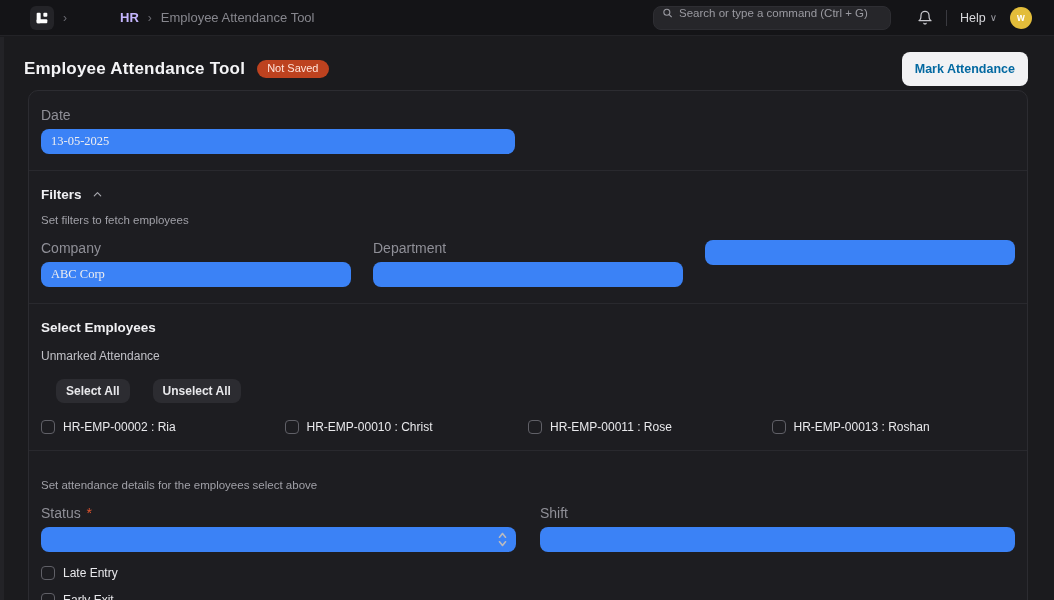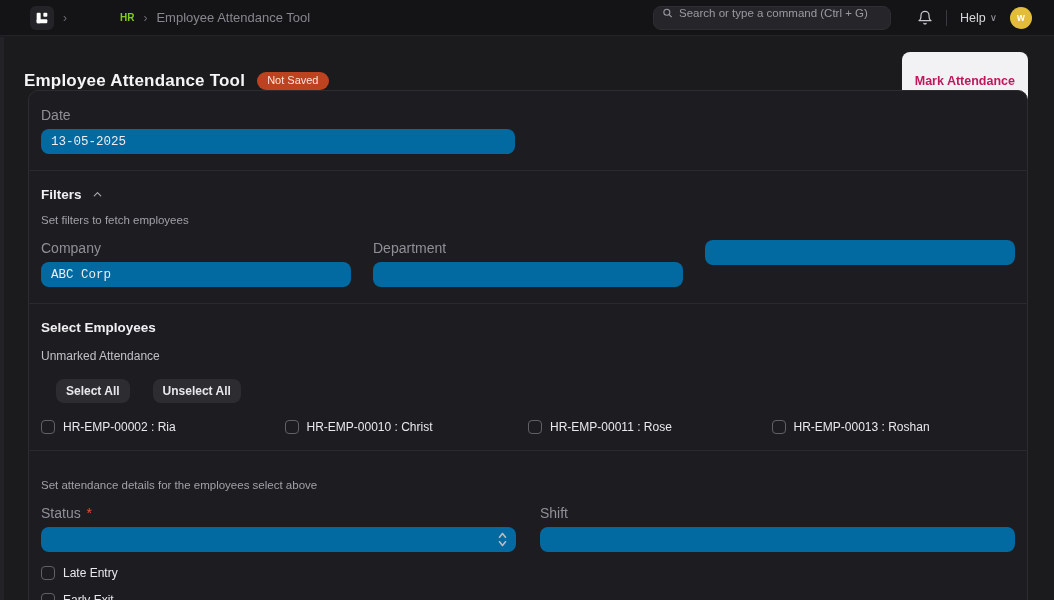--- a/index.html
+++ b/index.html
@@ -17,21 +17,21 @@
     display: flex; align-items: center;
     padding: 0 22px 0 30px;
     border-bottom: 1px solid #232327;
   }
   .logo-box {
     width: 24px; height: 24px; border-radius: 6px;
     background: #242428; display: flex; align-items: center; justify-content: center;
     cursor: pointer; flex: 0 0 auto;
   }
   .crumb-sep { color: #6a6a71; font-size: 12px; margin: 0 9px; }
-  .crumb-hr { color: #84cc16; font-size: 10px; font-weight: 600; cursor: pointer; padding-left: 44px; }
+  .crumb-hr { color: #c4b5fd; font-size: 13px; font-weight: 600; cursor: pointer; padding-left: 44px; }
   .crumb-current { color: #86868d; font-size: 13px; font-weight: 500; cursor: pointer; }
   .nav-spacer { flex: 1; }
   .searchbox {
     width: 238px; height: 24px; background: #26262a;
     border: 1px solid #2e2e33; border-radius: 8px;
     display: flex; align-items: flex-start; padding: 0 8px; gap: 6px;
   }
   .searchbox input {
     background: transparent; border: none; outline: none;
     color: #bcbcc2; font-size: 11.5px; width: 100%;
@@ -52,40 +52,40 @@
     display: flex; align-items: center;
     padding: 16px 26px 12px 24px;
   }
   .page-title { font-size: 17px; font-weight: 700; color: #f4f4f6; letter-spacing: .2px; }
   .badge {
     margin-left: 12px; font-size: 11px; font-weight: 500; color: #ffe3d9;
     padding: 3px 10px 4px; border-radius: 999px; line-height: 1;
   }
   .header-spacer { flex: 1; }
   .btn-primary-light {
-    background: #f2f2f4; color: #be185d;
+    background: #f2f2f4; color: #0369a1;
     font-size: 12.5px; font-weight: 600;
-    border: none; border-radius: 8px; padding: 22px 13px;
+    border: none; border-radius: 8px; padding: 10px 13px;
     cursor: pointer; font-family: "Liberation Sans", sans-serif;
   }
   
   .card {
     position: absolute; left: 28px; top: 90px; width: 1000px; height: 560px;
     background: #1d1d21; border: 1px solid #2c2c31; border-radius: 10px;
     overflow: hidden;
   }
   .section { padding: 16px 12px; border-bottom: 1px solid #29292e; }
   .section:last-child { border-bottom: none; }
   .field-label { font-size: 14px; color: #8f8f97; margin-bottom: 6px; display: block; }
   .req { color: #e0542e; margin-left: 2px; }
   .input {
-    height: 25px; width: 100%; background: #0369a1;
+    height: 25px; width: 100%; background: #3b82f6;
     border: none; border-radius: 8px; outline: none;
     color: #ededf0; font-size: 12.5px; font-weight: 500;
-    padding: 0 10px; font-family: Liberation Mono, monospace;
+    padding: 0 10px; font-family: Liberation Serif, serif;
   }
   .date-wrap { width: 474px; }
   .grid-3 { display: grid; grid-template-columns: 1fr 1fr 1fr; column-gap: 22px; }
   .grid-2 { display: grid; grid-template-columns: 1fr 1fr; column-gap: 24px; }
   .section-heading { font-size: 13.5px; font-weight: 700; color: #f0f0f3; display: flex; align-items: center; gap: 10px; }
   .section-desc { font-size: 11.5px; color: #a0a0a7; margin-top: 12px; }
   .collapse-head { cursor: pointer; width: fit-content; }
   .filters-fields { margin-top: 14px; }
   .btn-row { display: flex; gap: 8px; margin-top: 16px; }
   .btn-gray {

